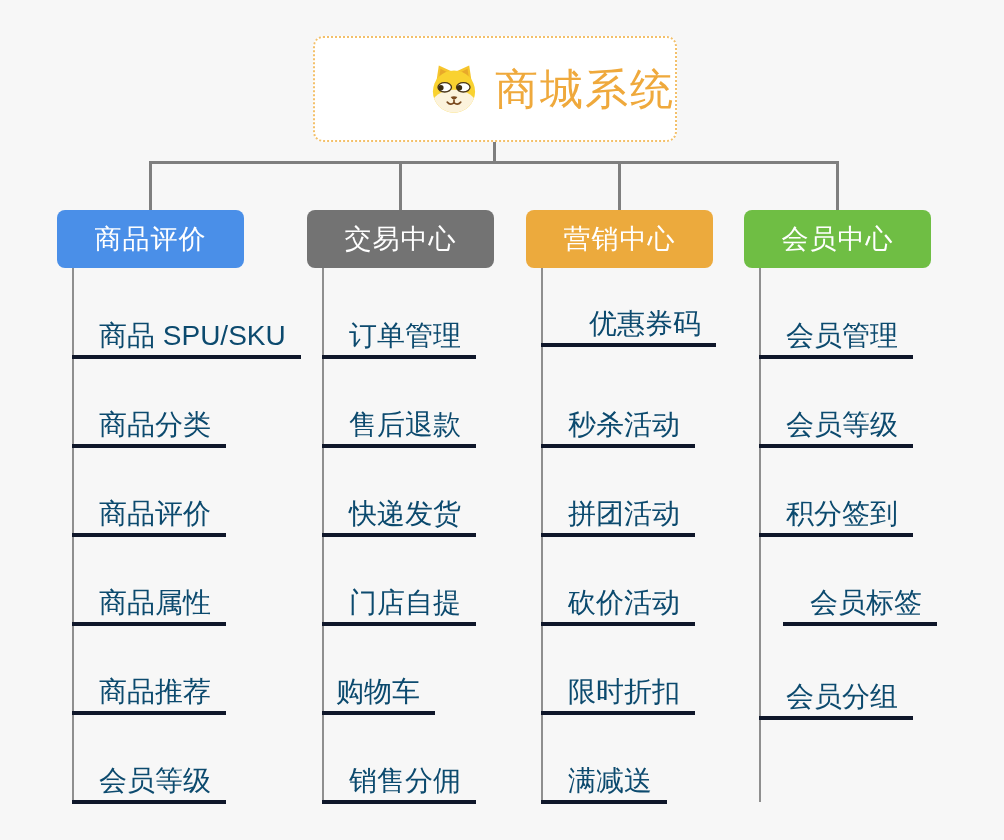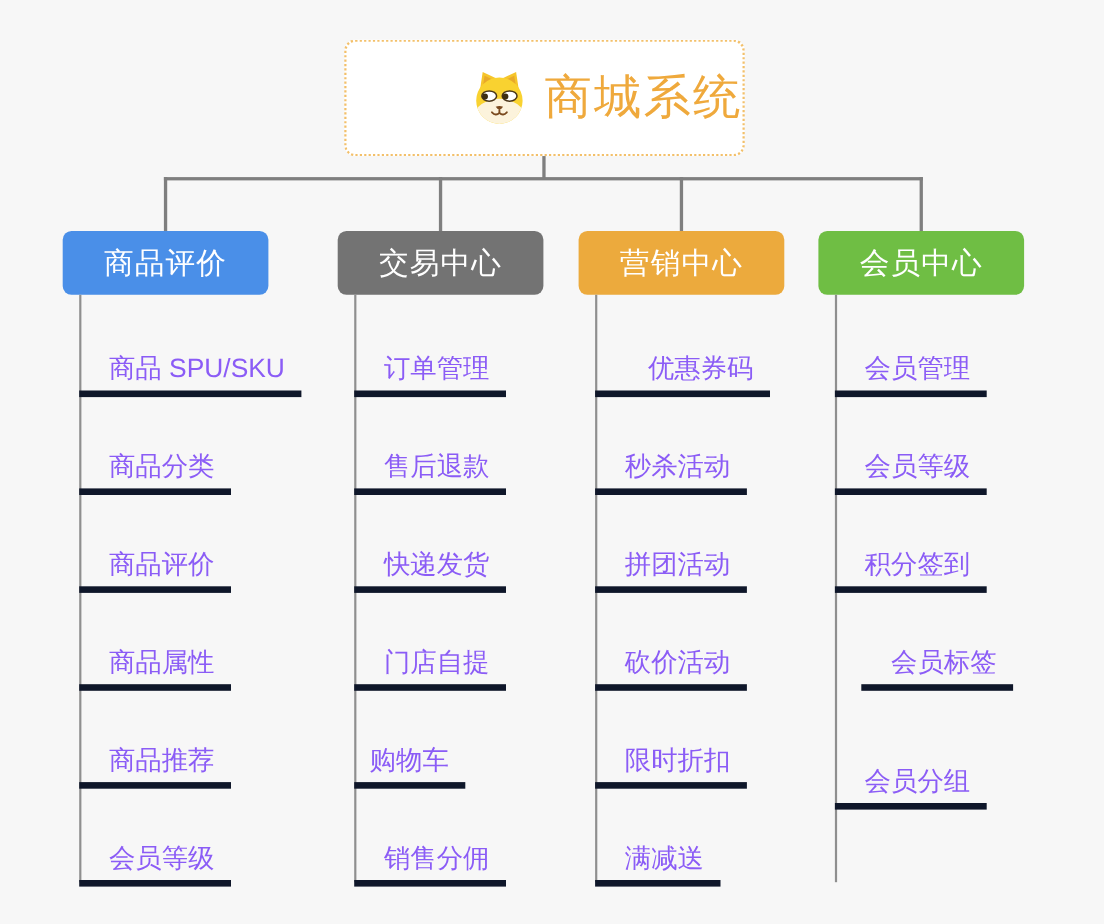--- a/index.html
+++ b/index.html
@@ -70,25 +70,25 @@
   .trunk {
     position: absolute;
     left: 15px; top: 58px;
     width: 2px; height: 534px;
     background: #8f8f8f;
   }
   .child {
     position: absolute;
     left: 15px;
     white-space: nowrap;
-    font-size: 24px;
+    font-size: 28px;
     line-height: 28px;
-    color: #8b5cf6;
+    color: #0c4a6e;
     padding: 0 15px 5px 27px;
-    border-bottom: 6px solid #0f172a;
+    border-bottom: 4px solid #0f172a;
     cursor: default;
   }
 </style>
 </head>
 <body>
 
 <div class="canvas">
 
   <div class="line root-stem"></div>
   <div class="line bus"></div>
@@ -145,32 +145,32 @@
         <div class="child" style="top: 201px;">售后退款</div>
         <div class="child" style="top: 290px; font-family: Liberation Serif, serif;">快递发货</div>
         <div class="child" style="top: 379px;">门店自提</div>
         <div class="child" style="top: 468px; padding-left: 14px;">购物车</div>
         <div class="child" style="top: 557px;">销售分佣</div>
       </div>
 
     <div class="branch" style="left: 526px;">
       <div class="branch-header" style="background: rgb(236, 170, 61);">营销中心</div>
       <div class="trunk"></div>
-    <div class="child" style="top: 112px; padding-left: 48px;">优惠券码</div>
+    <div class="child" style="top: 100px; padding-left: 48px;">优惠券码</div>
         <div class="child" style="top: 201px;">秒杀活动</div>
         <div class="child" style="top: 290px;">拼团活动</div>
         <div class="child" style="top: 379px;">砍价活动</div>
         <div class="child" style="top: 468px;">限时折扣</div>
         <div class="child" style="top: 557px;">满减送</div>
       </div>
 
     <div class="branch" style="left: 744px; text-align: center;">
       <div class="branch-header" style="background: rgb(111, 190, 68);">会员中心</div>
       <div class="trunk"></div>
     <div class="child" style="top: 112px;">会员管理</div>
         <div class="child" style="top: 290px;">积分签到</div>
         <div class="child" style="top: 201px;">会员等级</div>
         <div class="child" style="top: 379px; margin-left: 24px;">会员标签</div>
-        <div class="child" style="top: 487px;">会员分组</div>
+        <div class="child" style="top: 473px;">会员分组</div>
       </div>
   </div>
 
 </div>
 
 </body></html>

